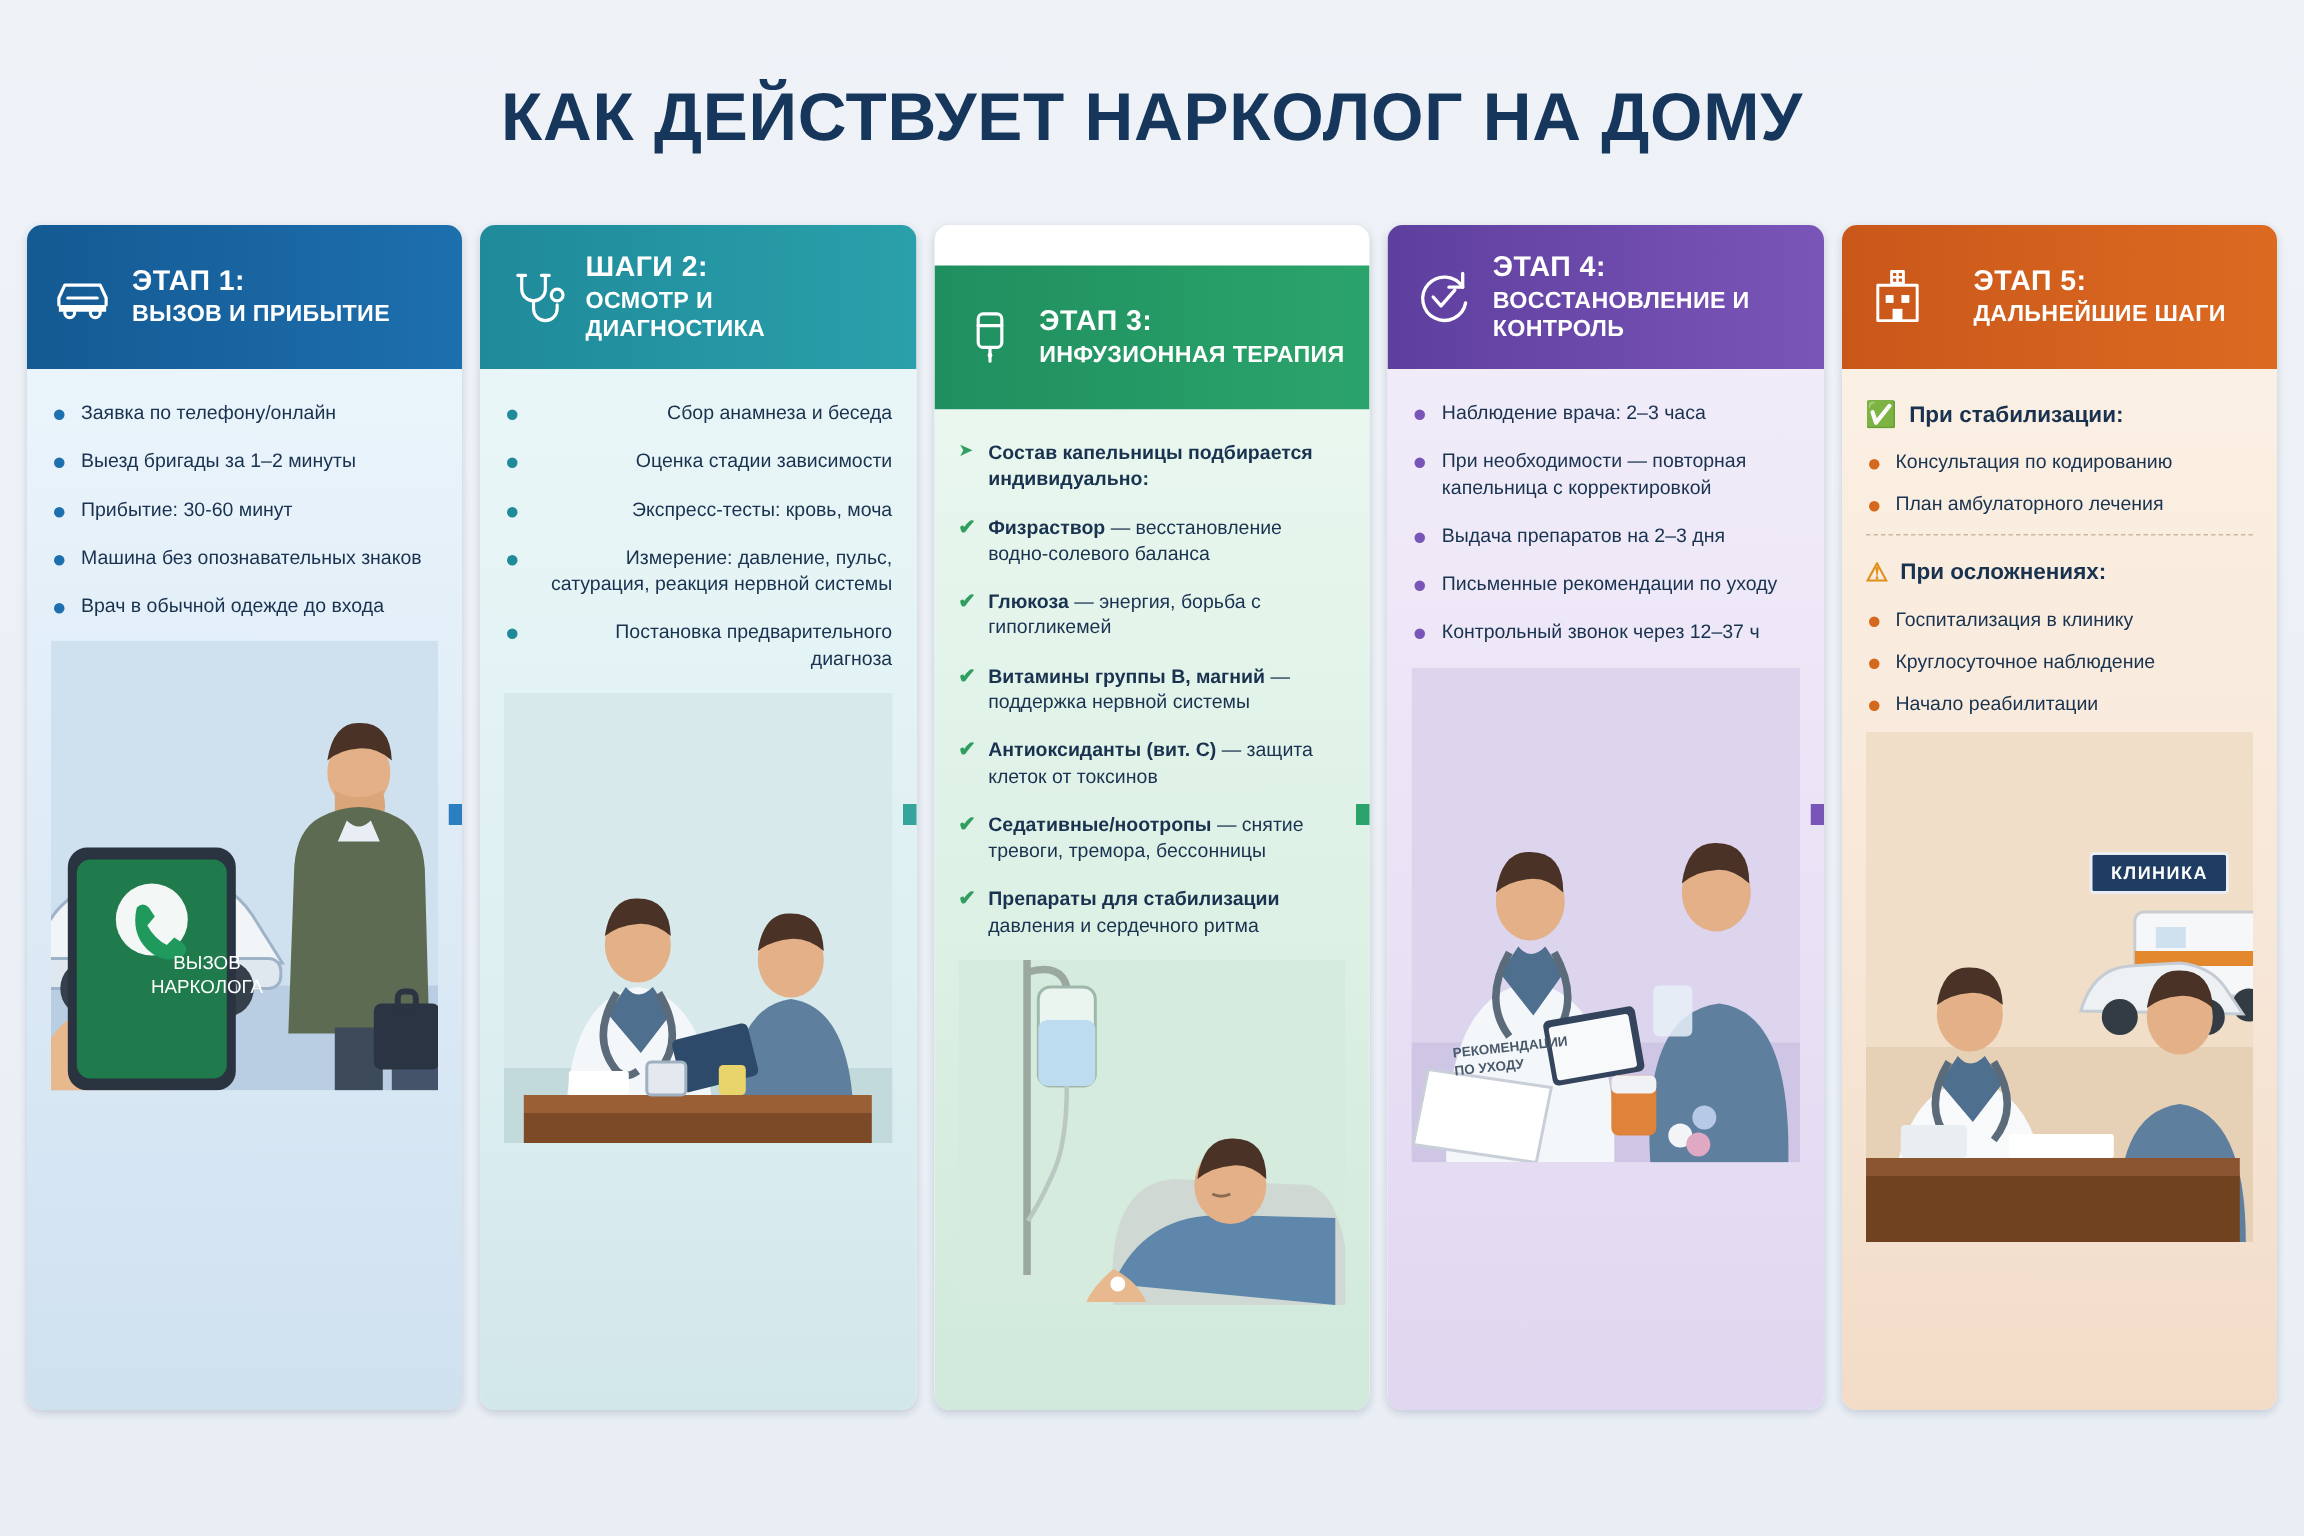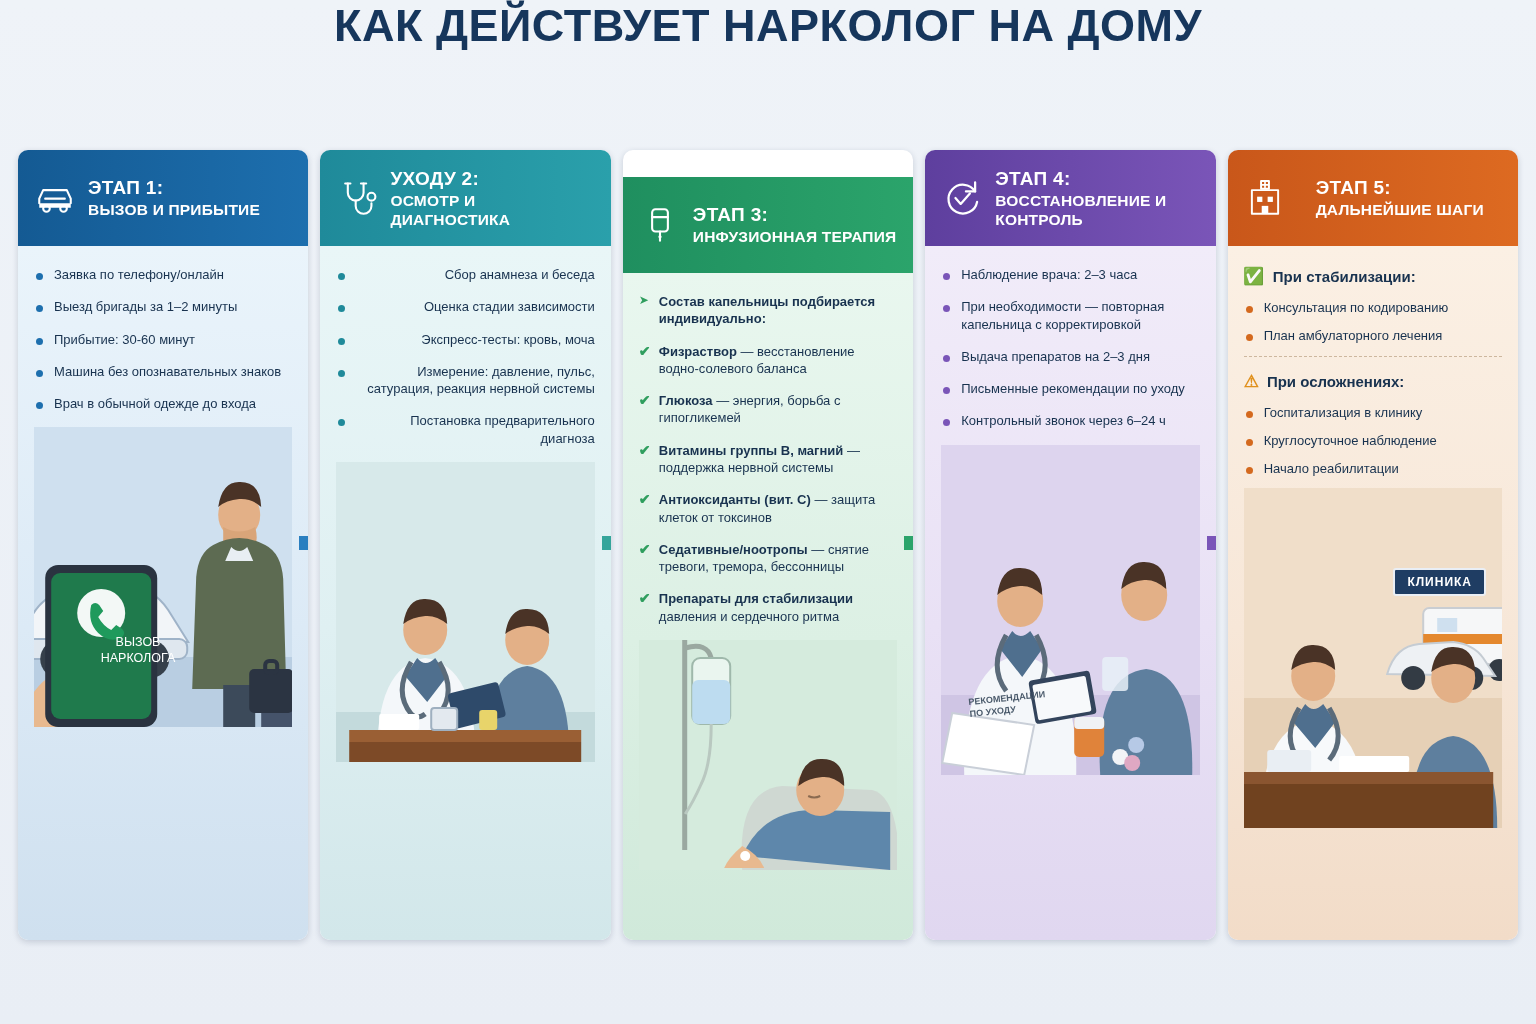--- a/index.html
+++ b/index.html
@@ -13,20 +13,21 @@
     position: relative;
     width: 1536px; height: 1024px;
     background: linear-gradient(180deg,#eff3f8 0%, #e9eef5 100%);
   }
   #title {
     text-align: center;
     font-size: 45px;
     font-weight: bold;
     letter-spacing: 0.5px;
     color: #16365c;
+    padding-top: 52px;
     text-transform: uppercase;
   }
   #columns {
     position: absolute;
     top: 150px; left: 18px;
     width: 1500px; height: 790px;
     display: flex;
     gap: 12px;
   }
   .col {
@@ -252,21 +253,21 @@
       <div class="col-head">
         <span class="head-icon">
           <svg viewBox="0 0 64 64" fill="none" stroke="#ffffff" stroke-width="3.2" stroke-linecap="round" stroke-linejoin="round">
             <path d="M18 10v14a12 12 0 0 0 24 0V10"></path>
             <path d="M14 10h8M38 10h8"></path>
             <path d="M30 36v8a12 12 0 0 0 24 0v-4"></path>
             <circle cx="54" cy="30" r="6"></circle>
           </svg>
         </span>
         <div class="head-text">
-          <div class="stage-label">УХОДУ 2:</div>
+          <div class="stage-label">ШАГИ 2:</div>
           <div class="stage-name">ОСМОТР И ДИАГНОСТИКА</div>
         </div>
       </div>
       <div class="col-body">
         <ul class="items">
           <li class="dot">Сбор анамнеза и беседа</li>
           <li class="dot">Оценка стадии зависимости</li>
           <li class="dot">Экспресс-тесты: кровь, моча</li>
           <li class="dot">Измерение: давление, пульс, сатурация, реакция нервной системы</li>
           <li class="dot">Постановка предварительного диагноза</li>
@@ -369,21 +370,21 @@
           <div class="stage-label">ЭТАП 4:</div>
           <div class="stage-name">ВОССТАНОВЛЕНИЕ И КОНТРОЛЬ</div>
         </div>
       </div>
       <div class="col-body">
         <ul class="items">
           <li class="dot">Наблюдение врача: 2–3 часа</li>
           <li class="dot">При необходимости — повторная капельница с корректировкой</li>
           <li class="dot">Выдача препаратов на 2–3 дня</li>
           <li class="dot">Письменные рекомендации по уходу</li>
-          <li class="dot">Контрольный звонок через 6–24 ч</li>
+          <li class="dot">Контрольный звонок через 12–37 ч</li>
         </ul>
         <div class="illus" style="height:330px;">
           <svg viewBox="0 0 292 330" preserveAspectRatio="xMidYMax slice">
             <rect x="0" y="0" width="292" height="330" fill="#ddd4ee"></rect>
             <rect x="0" y="250" width="292" height="80" fill="#cfc5e4"></rect>
 
             <path d="M176 330 q-6-100 46-106 q48 6 46 106z" fill="#5e7f9e"></path>
             <ellipse cx="220" cy="150" rx="23" ry="26" fill="#e3b087"></ellipse>
             <path d="M197 144 q4-28 23-27 q22 0 22 27 q-11-10-22-9 q-14 1-23 9z" fill="#4a3326"></path>
             <rect x="178" y="212" width="26" height="34" rx="4" fill="#e7f0f7" opacity=".85"></rect>

